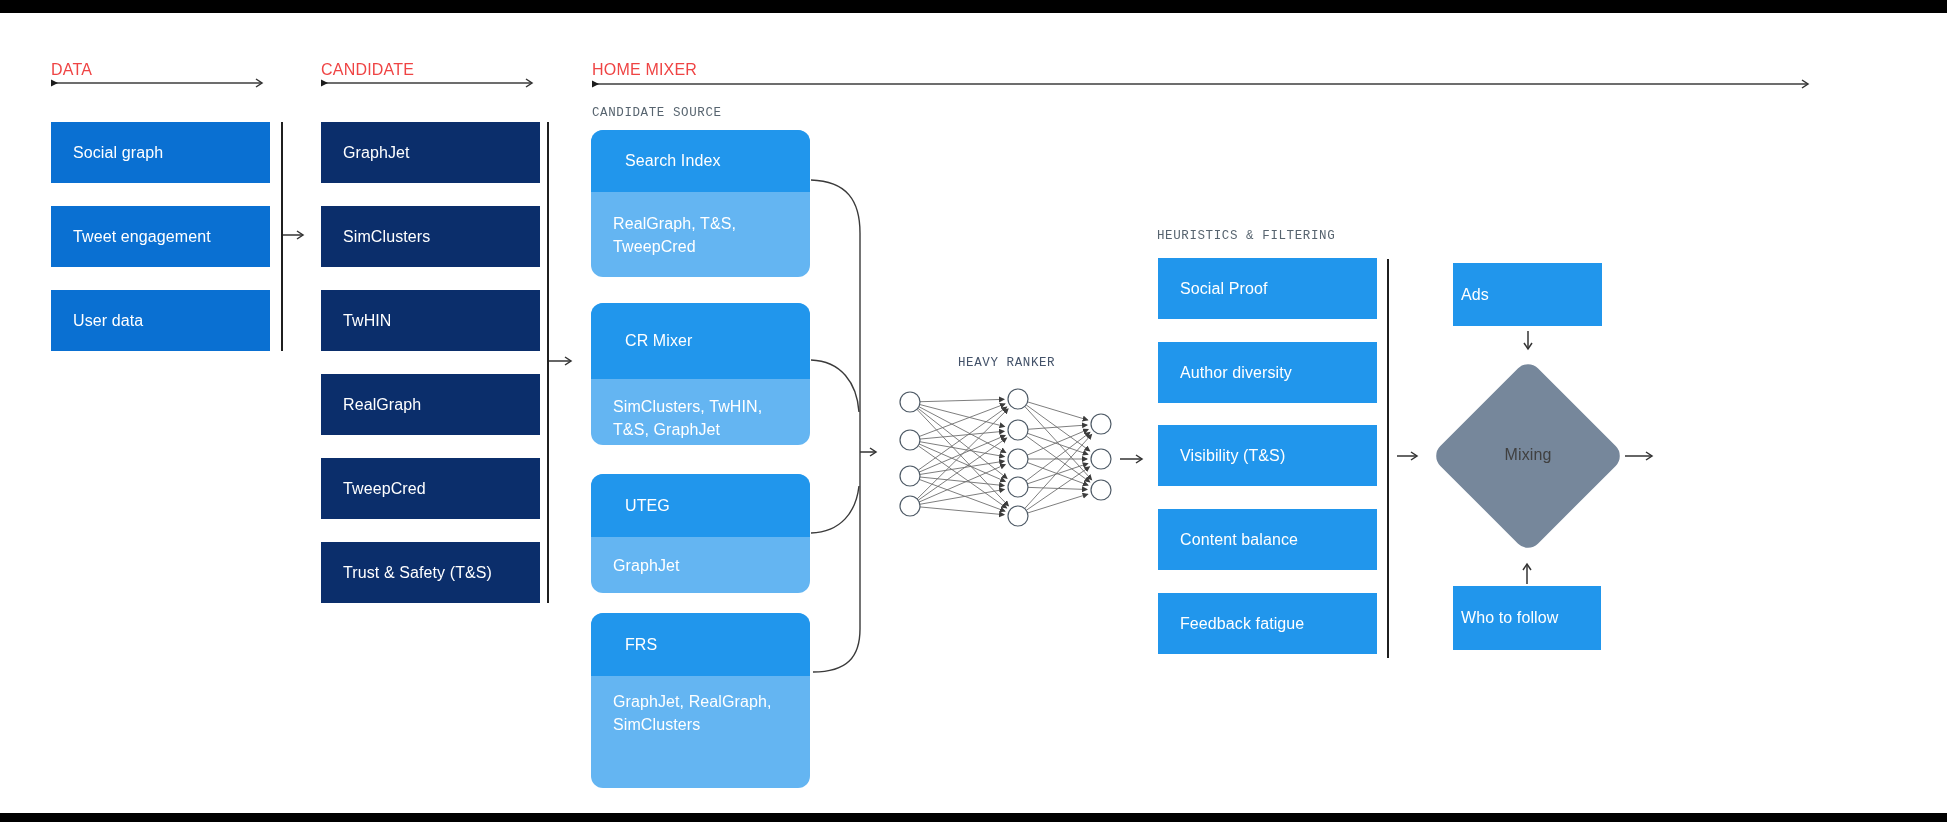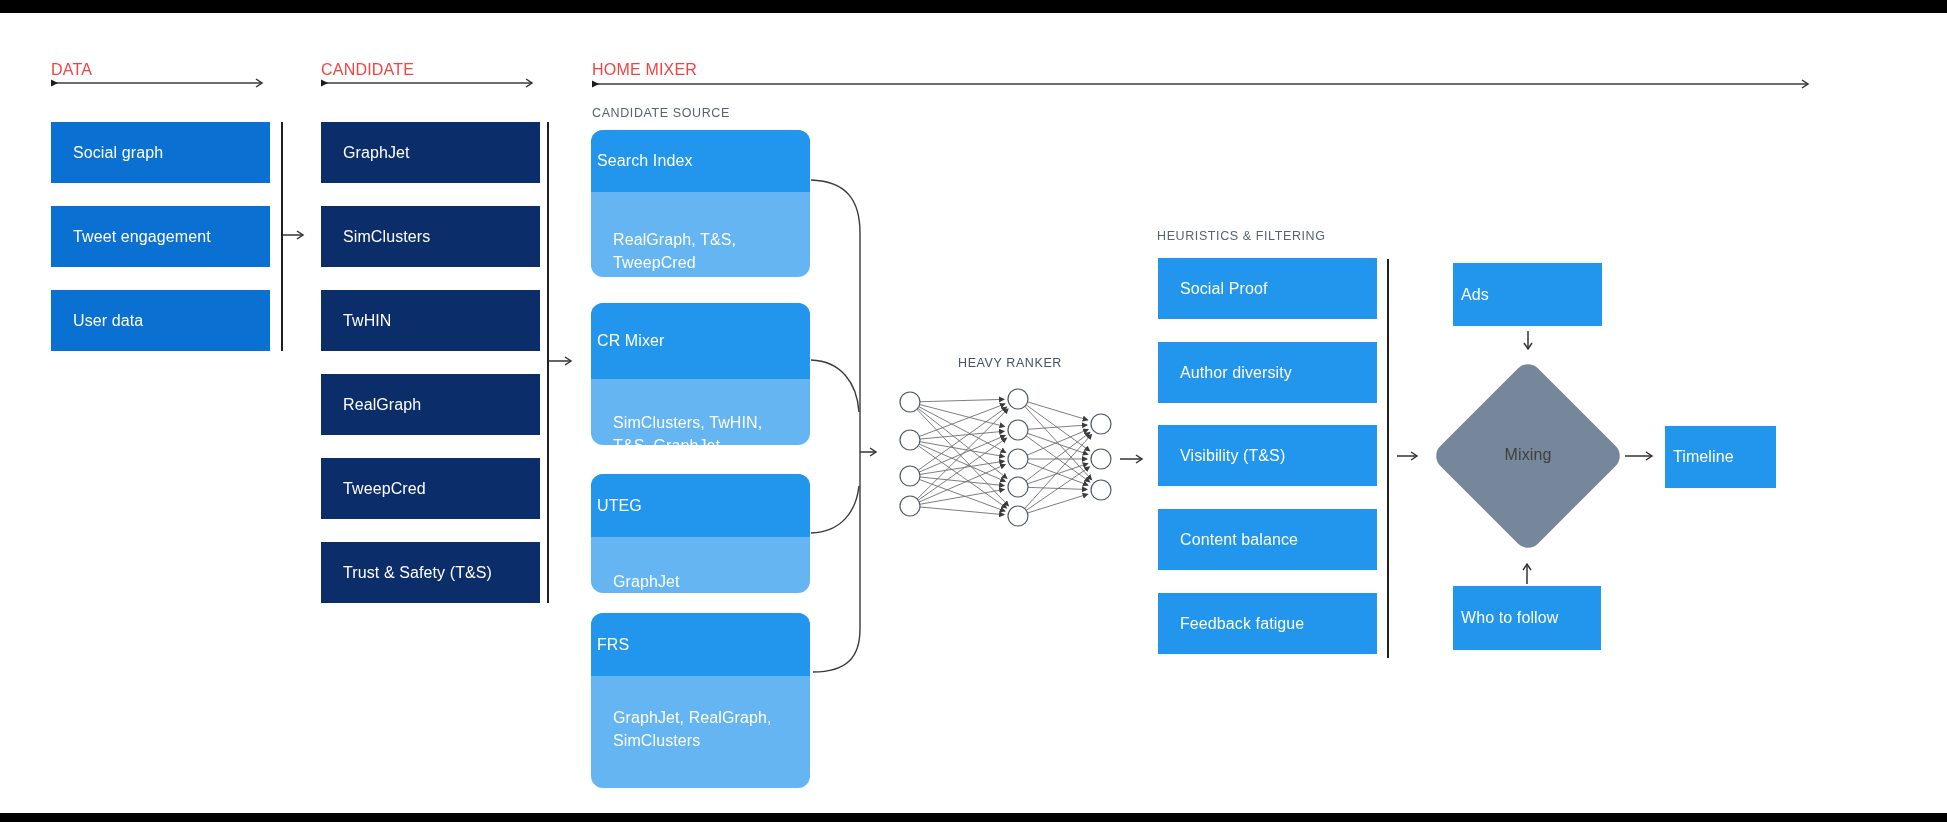--- a/index.html
+++ b/index.html
@@ -10,43 +10,43 @@
   .bar{position:absolute;left:0;width:1947px;background:#000;}
   #top-bar{top:0;height:13px;}
   #bottom-bar{top:813px;height:9px;}
 
   .col-title{
     position:absolute;font-size:16px;font-weight:normal;color:#ef4444;
     letter-spacing:0.2px;line-height:16px;white-space:nowrap;
   }
   .sub-title{
     position:absolute;font-size:12.5px;color:#57646f;letter-spacing:0.6px;
-    line-height:13px;white-space:nowrap;font-weight:500;
+    line-height:13px;white-space:nowrap;font-weight:500;font-family:Liberation Mono, monospace;
   }
   .box{
     position:absolute;border-radius:0;color:#fff;font-size:16px;font-weight:500;
     display:flex;align-items:center;padding:0 22px;box-sizing:border-box;
     letter-spacing:0.1px;
   }
   .data-box{background:#0a70d2;width:219px;height:61px;}
   .feature-box{background:#0b2e6b;width:219px;height:61px;}
   .heur-box{background:#2196ec;width:219px;height:61px;}
   .pill{justify-content:flex-start;padding:0 8px;text-align:center;background:#2196ec;}
 
   .cand{
     position:absolute;width:219px;border-radius:12px;overflow:hidden;
     background:#64b5f2;color:#fff;
   }
   .cand-top{
     background:#2196ec;display:flex;align-items:center;
-    padding:0 6px;font-size:16px;font-weight:500;letter-spacing:0.1px;box-sizing:border-box;
+    padding:0 34px;font-size:16px;font-weight:500;letter-spacing:0.1px;box-sizing:border-box;
   }
   .cand-sub{
     display:flex;align-items:center;padding:0 22px;font-size:16px;font-weight:500;
-    line-height:23px;box-sizing:border-box;letter-spacing:0.1px;margin-top:16px;
+    line-height:23px;box-sizing:border-box;letter-spacing:0.1px;
   }
 
   #mixing-diamond{
     position:absolute;left:1459px;top:387px;width:138px;height:138px;
     background:#76879b;border-radius:14px;transform:rotate(45deg);
   }
   #mixing-label{
     position:absolute;left:1459px;top:446px;width:138px;text-align:center;
     color:#404040;font-size:16px;font-weight:500;letter-spacing:0.1px;
   }
@@ -242,17 +242,14 @@
   </div>
 
   <div class="box pill" style="left:1453px;top:263px;width:149px;height:63px">
     <span>Ads</span>
   </div>
   <div id="mixing-diamond"></div>
   <div id="mixing-label">Mixing</div>
   <div class="box pill" style="left:1453px;top:586px;width:148px;height:64px">
     <span>Who to follow</span>
   </div>
-  <div class="box pill" style="left:1665px;top:426px;width:111px;height:62px">
-    <span>Timeline</span>
-  </div>
 
 </div>
 
 </body></html>

